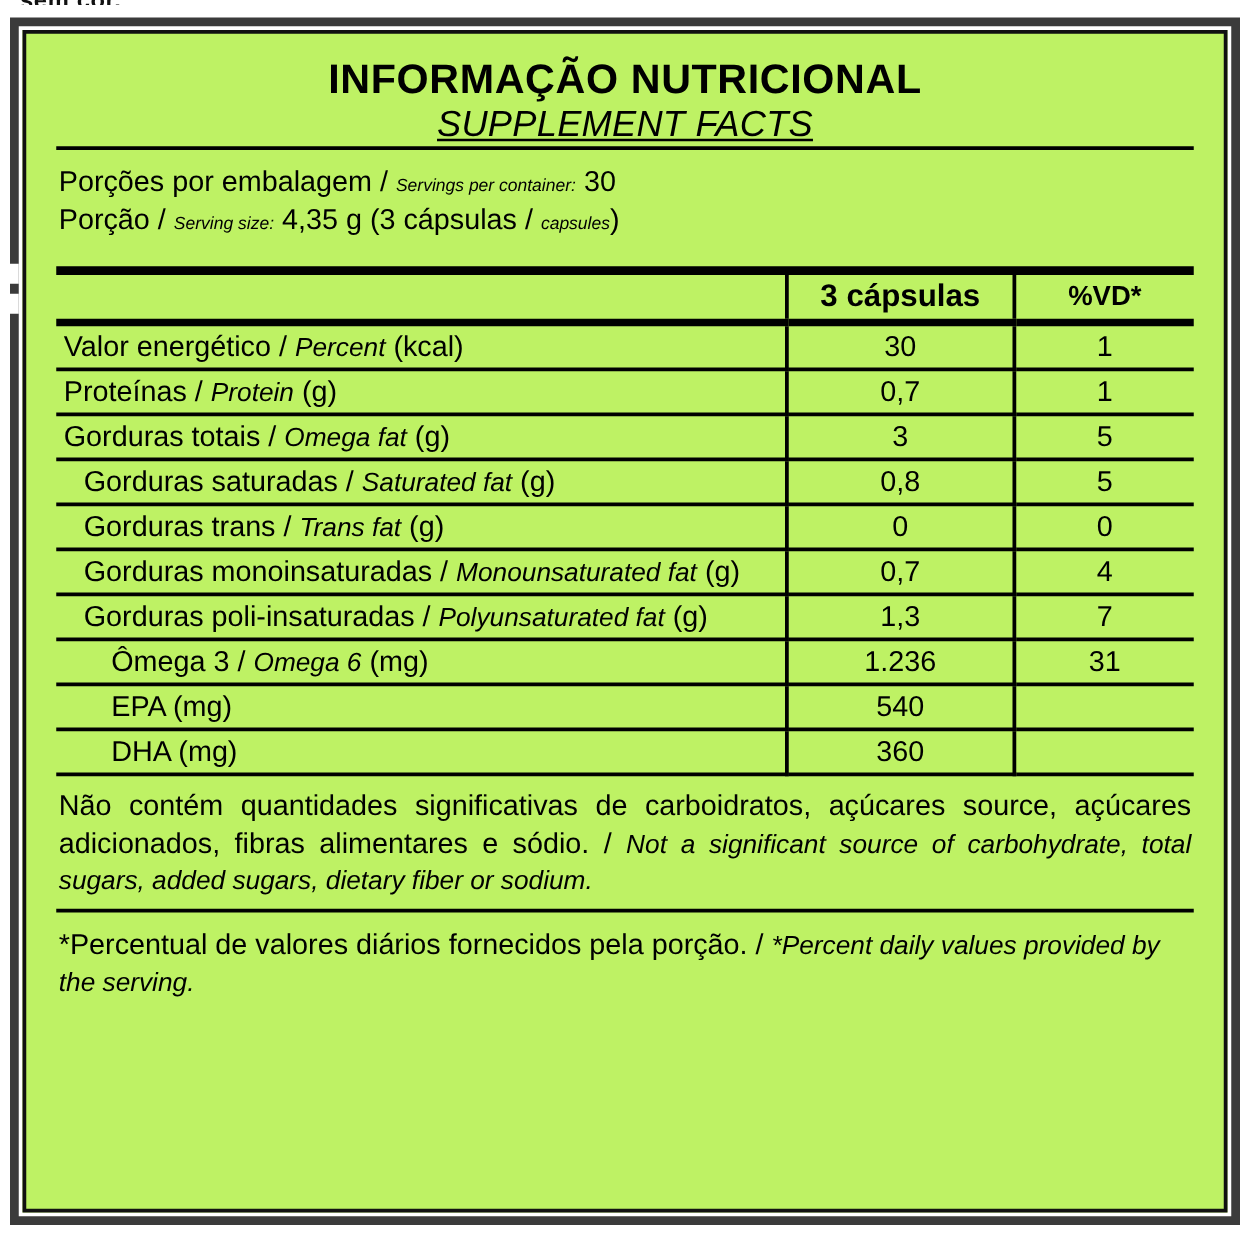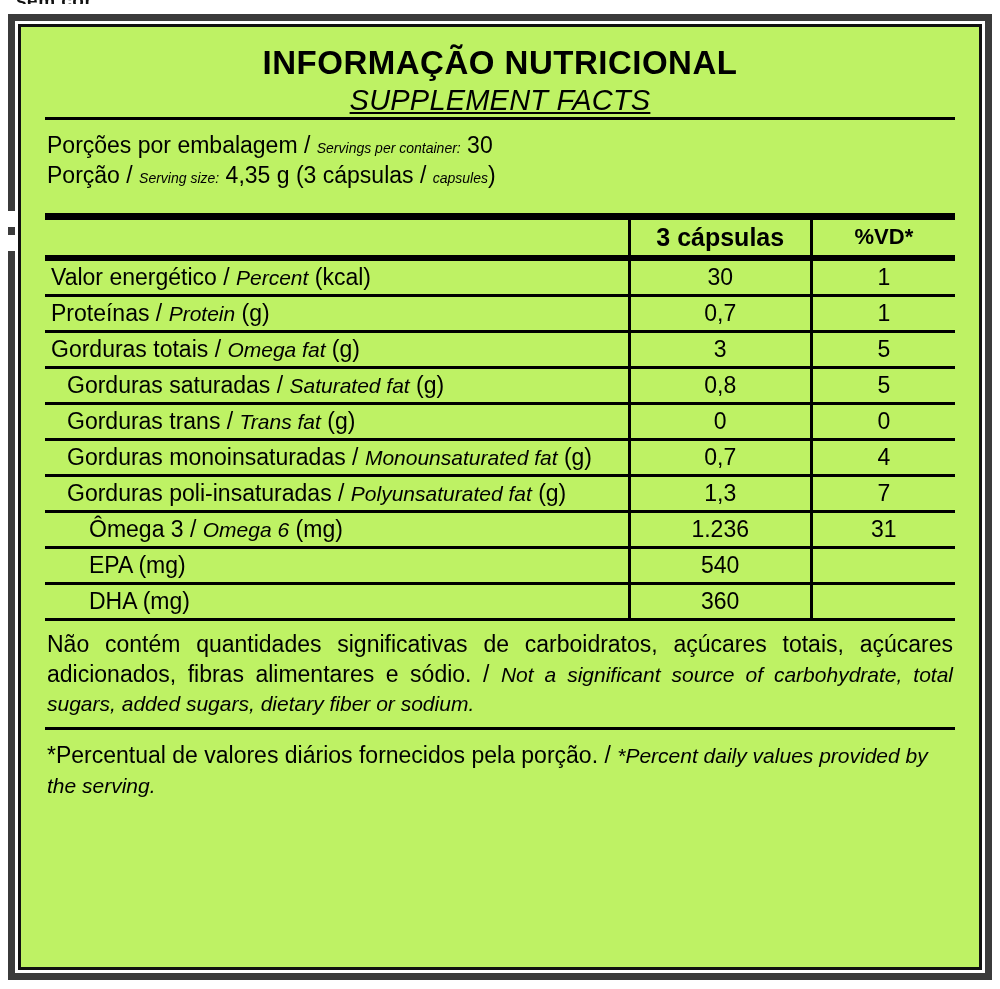--- a/index.html
+++ b/index.html
@@ -255,21 +255,21 @@
               <td class="dv"></td>
             </tr>
             <tr>
               <td class="name ind2"><span>DHA</span><span class="it"></span><span> (mg)</span></td>
               <td class="amt">360</td>
               <td class="dv"></td>
             </tr>
           </tbody>
         </table>
 
-        <div class="note"><span>Não contém quantidades significativas de carboidratos, açúcares totais, açúcares adicionados, fibras alimentares e sódio. / </span><span class="it">Not a significant source of carbohydrate, total sugars, added sugars, dietary fiber or sodium.</span></div>
+        <div class="note"><span>Não contém quantidades significativas de carboidratos, açúcares source, açúcares adicionados, fibras alimentares e sódio. / </span><span class="it">Not a significant source of carbohydrate, total sugars, added sugars, dietary fiber or sodium.</span></div>
 
         <div class="rule-thin"></div>
 
         <div class="note2"><span>*Percentual de valores diários fornecidos pela porção. / </span><span class="it">*Percent daily values provided by the serving.</span></div>
 
       </div>
     </div>
   </div>
 </div>
 

